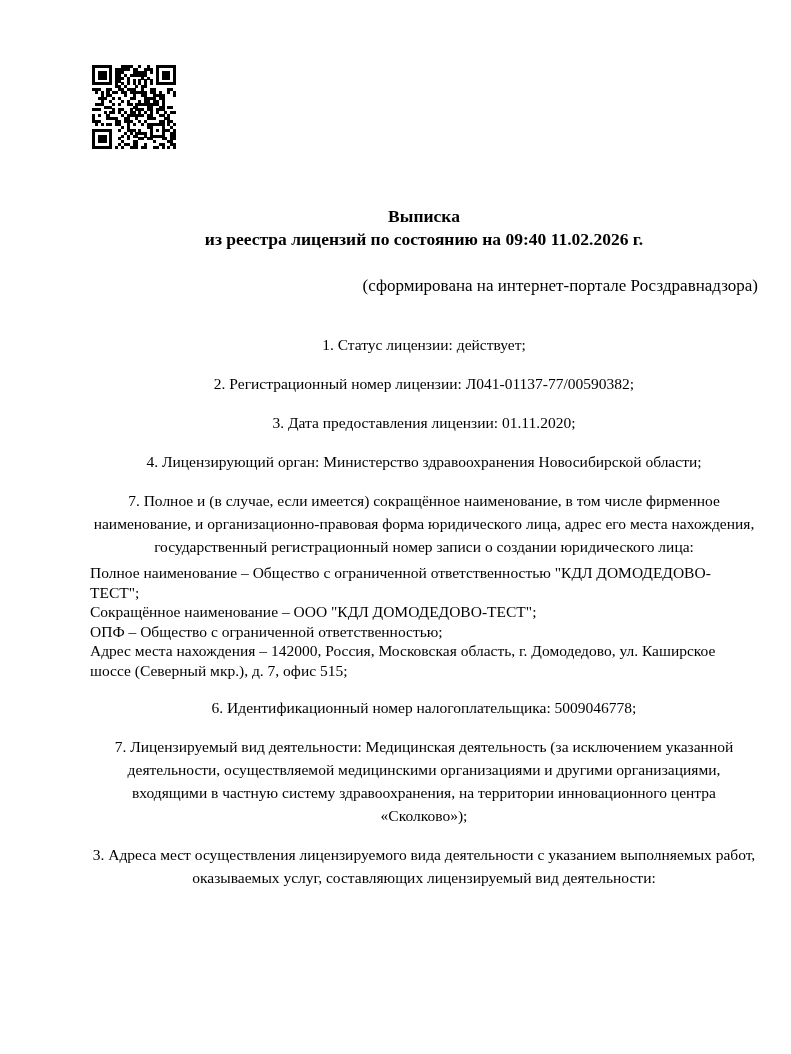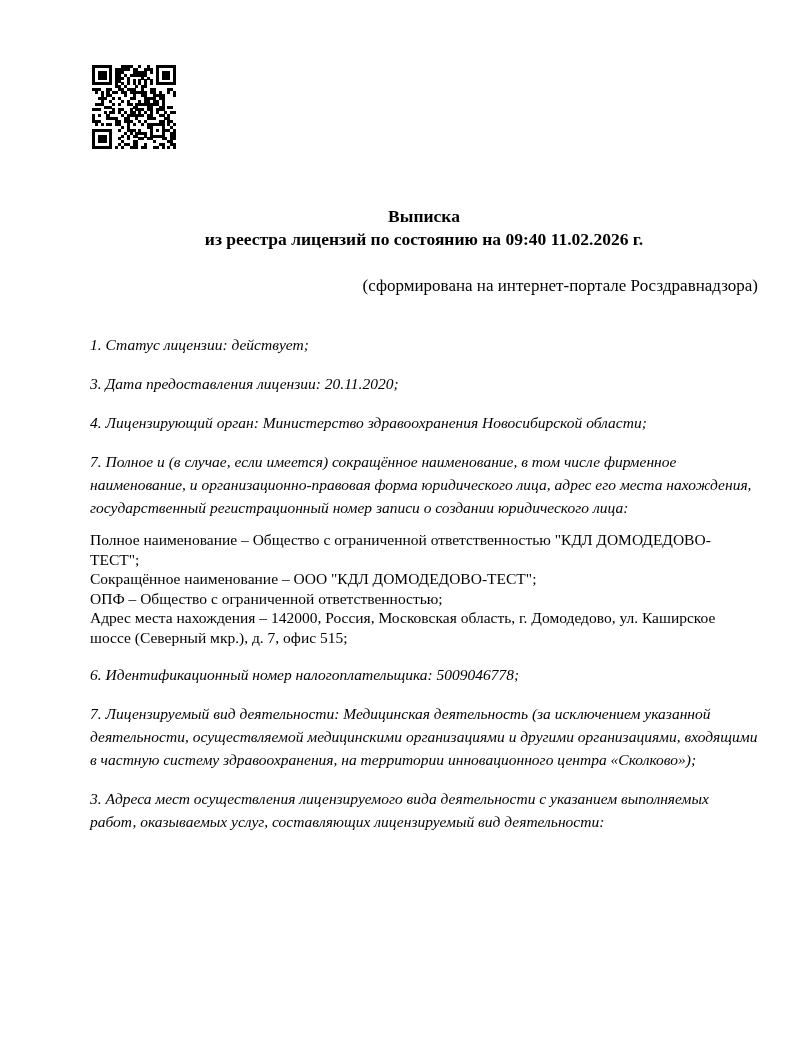--- a/index.html
+++ b/index.html
@@ -39,28 +39,27 @@
   }
   .note {
     margin-top: 27px;
     font-size: 17px;
     line-height: 16px;
     text-align: right;
   }
   .para {
     margin: 16px 0 0 0;
     line-height: 23px;
-    text-align: left;
-    font-style: italic;
+    text-align: center;
   }
   .para.first {
     margin-top: 39px;
   }
   .name-block {
-    margin-top: 11px;
+    margin-top: 5px;
     line-height: 19.5px;
   }
 </style>
 </head>
 <body>
 
 <div class="page">
 
   <svg id="qr" class="qr" viewBox="0 0 29 29" shape-rendering="crispEdges" fill="#000000">
       <rect x="0" y="0" width="1.05" height="1.05"></rect>
@@ -487,21 +486,22 @@
   <div class="content">
 
     <div class="doc-title">
       <div>Выписка</div>
       <div>из реестра лицензий по состоянию на 09:40 11.02.2026 г.</div>
     </div>
 
     <div class="note">(сформирована на интернет-портале Росздравнадзора)</div>
 
     <p class="para first">1. Статус лицензии: действует;</p>
-    <p class="para">3. Дата предоставления лицензии: 20.11.2020;</p>
+    <p class="para">2. Регистрационный номер лицензии: Л041-01137-77/00590382;</p>
+    <p class="para">3. Дата предоставления лицензии: 01.11.2020;</p>
     <p class="para">4. Лицензирующий орган: Министерство здравоохранения Новосибирской области;</p>
     <p class="para">7. Полное и (в случае, если имеется) сокращённое наименование, в том числе фирменное наименование, и организационно-правовая форма юридического лица, адрес его места нахождения, государственный регистрационный номер записи о создании юридического лица:</p>
 
     <div class="name-block">
       <div>Полное наименование – Общество с ограниченной ответственностью "КДЛ ДОМОДЕДОВО-ТЕСТ";</div>
       <div>Сокращённое наименование – ООО "КДЛ ДОМОДЕДОВО-ТЕСТ";</div>
       <div>ОПФ – Общество с ограниченной ответственностью;</div>
       <div>Адрес места нахождения – 142000, Россия, Московская область, г. Домодедово, ул. Каширское шоссе (Северный мкр.), д. 7, офис 515;</div>
     </div>
 

